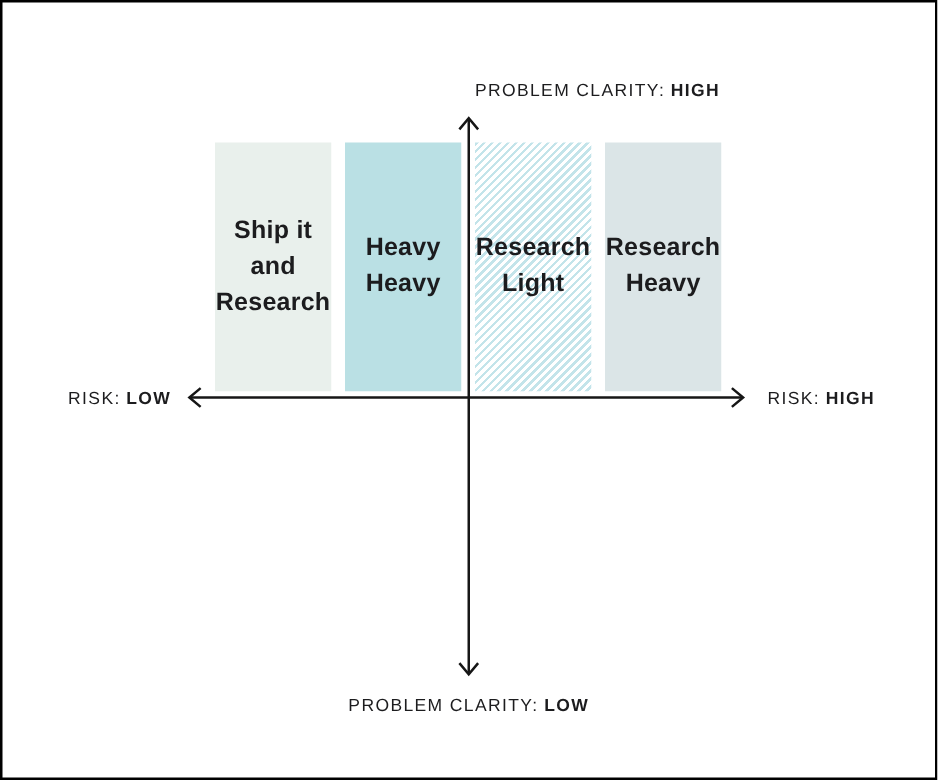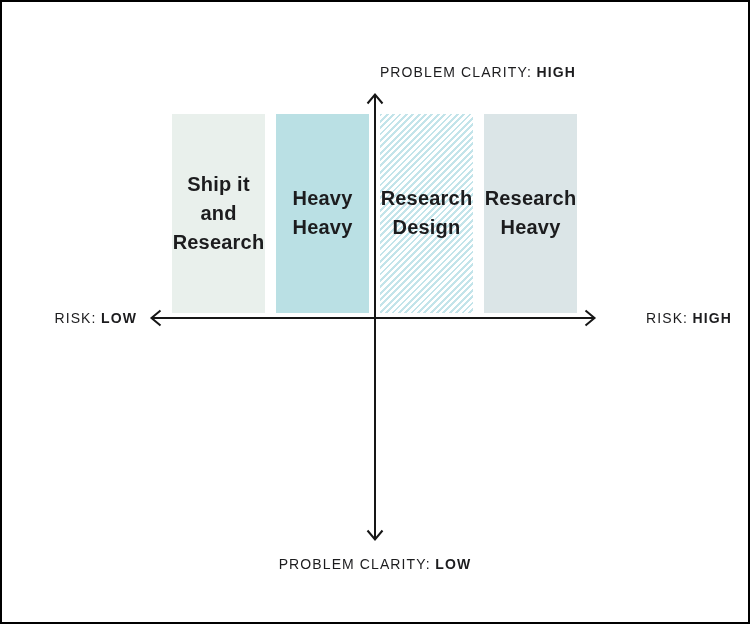--- a/index.html
+++ b/index.html
@@ -73,21 +73,21 @@
     font-size: 14px;
     letter-spacing: 1.1px;
     color: var(--ink);
     white-space: nowrap;
     line-height: 18px;
   }
   .axis-label .b { font-weight: 700; margin-left: 0.32em; }
   .axis-label.top    { left: 172px; width: 402px; top: 61px;  text-align: right; }
   .axis-label.bottom { left: 172px; width: 402px; top: 553px; text-align: center; }
   .axis-label.left   { left: 0;     width: 135px; top: 307px; text-align: right; }
-  .axis-label.right  { left: 612px; top: 307px; margin-left: 32px; }
+  .axis-label.right  { left: 612px; top: 307px; }
 </style>
 </head>
 <body>
 
 <div class="frame">
 
   <div class="quad-grid">
     <div class="quad q-tl">
       <div class="quad-label">
         <div>Ship it and</div>
@@ -96,21 +96,21 @@
     </div>
     <div class="quad q-tr">
       <div class="quad-label">
         <div>Heavy</div>
         <div>Heavy</div>
       </div>
     </div>
     <div class="quad q-bl">
       <div class="quad-label">
         <div>Research</div>
-        <div>Design</div>
+        <div>Light</div>
       </div>
     </div>
     <div class="quad q-br">
       <div class="quad-label">
         <div>Research</div>
         <div>Heavy</div>
       </div>
     </div>
   </div>
 

